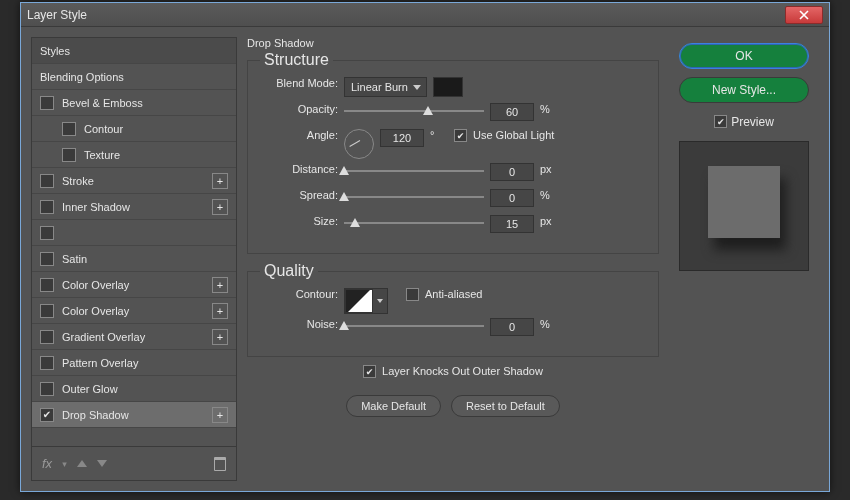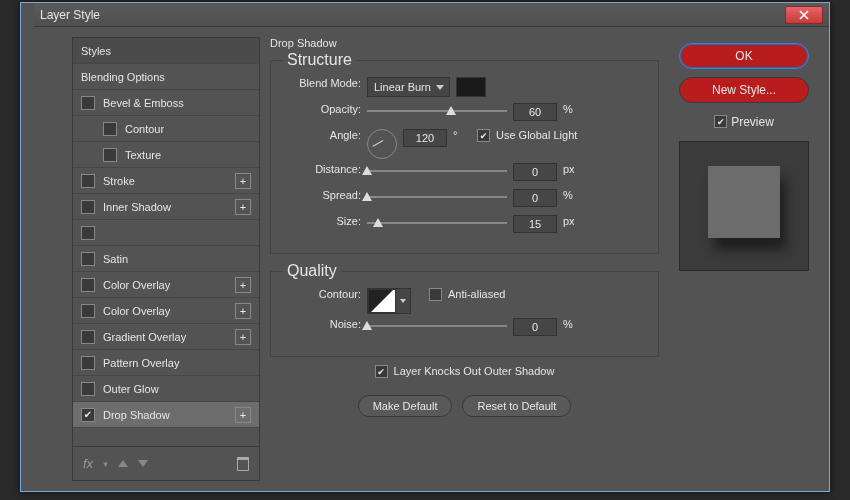--- a/index.html
+++ b/index.html
@@ -1,22 +1,22 @@
 <!DOCTYPE html>
 <html><head>
 <meta charset="utf-8">
 <style>
   * { box-sizing: border-box; margin: 0; padding: 0; font-family: "Segoe UI", Tahoma, sans-serif; }
   body { background: #2a2a2a; width: 850px; height: 500px; overflow: hidden; }
-  .dialog { position: absolute; left: 20px; top: 2px; width: 810px; height: 490px; background: #535353; border: 1px solid #7aa8d8; box-shadow: 0 0 8px rgba(0,0,0,0.6); padding-left: 13px; }
+  .dialog { position: absolute; left: 20px; top: 2px; width: 810px; height: 490px; background: #535353; border: 1px solid #7aa8d8; box-shadow: 0 0 8px rgba(0,0,0,0.6); }
   .titlebar { height: 24px; background: linear-gradient(#5a5a5a,#4f4f4f); border-bottom: 1px solid #3a3a3a; display: flex; align-items: center; padding: 0 6px; color: #e6e6e6; font-size: 12px; }
   .titlebar .title { flex: 1; }
   .close-btn { width: 38px; height: 18px; background: linear-gradient(#e46666,#c83a3a); border: 1px solid #8a2b2b; border-radius: 2px; display: flex; align-items: center; justify-content: center; color: #fff; font-size: 11px; cursor: pointer; }
   .body { display: flex; padding: 10px; gap: 10px; height: calc(100% - 24px); }
-  .styles-panel { width: 188px; background: #535353; border: 1px solid #3a3a3a; display: flex; flex-direction: column; margin-left: 28px; }
+  .styles-panel { width: 206px; background: #535353; border: 1px solid #3a3a3a; display: flex; flex-direction: column; }
   .styles-list { flex: 1; overflow: hidden; }
   .style-row { display: flex; align-items: center; height: 26px; padding: 0 8px; border-bottom: 1px solid #464646; color: #e6e6e6; font-size: 11px; cursor: pointer; }
   .style-row.header { background: #4b4b4b; font-weight: 400; }
   .style-row.selected { background: #6d6d6d; }
   .style-row .ck { width: 14px; height: 14px; border: 1px solid #888; background: #3a3a3a; margin-right: 8px; display: flex; align-items: center; justify-content: center; font-size: 10px; color: #e6e6e6; }
   .style-row .ck.checked::after { content: "✔"; }
   .style-row.indent { padding-left: 30px; }
   .style-row .label { flex: 1; }
   .style-row .plus { width: 16px; height: 16px; border: 1px solid #888; display: flex; align-items: center; justify-content: center; color: #e6e6e6; font-size: 11px; }
   .styles-footer { height: 34px; border-top: 1px solid #3a3a3a; display: flex; align-items: center; padding: 0 10px; gap: 10px; color: #999; font-size: 13px; justify-content: space-between; }
@@ -45,21 +45,21 @@
   .mini-check { width: 13px; height: 13px; border: 1px solid #888; background: #3a3a3a; display: inline-flex; align-items: center; justify-content: center; font-size: 9px; color: #e6e6e6; }
   .mini-check.checked::after { content: "✔"; }
   .contour-sw { width: 28px; height: 24px; background: linear-gradient(135deg, #222 49%, #fff 51%); border: 1px solid #333; display: inline-block; }
   .contour-wrap { display: inline-flex; align-items: center; border: 1px solid #333; }
   .contour-dd { width: 14px; height: 24px; background: #464646; display: flex; align-items: center; justify-content: center; }
   .contour-dd::after { content: ""; border-left: 3px solid transparent; border-right: 3px solid transparent; border-top: 4px solid #ccc; }
   .btn-row { display: flex; gap: 10px; justify-content: center; margin-top: 4px; }
   .ps-btn { height: 22px; padding: 0 14px; background: #595959; border: 1px solid #3a3a3a; border-radius: 11px; color: #e6e6e6; font-size: 11px; display: inline-flex; align-items: center; cursor: pointer; }
   
   .right-panel { width: 150px; display: flex; flex-direction: column; gap: 8px; align-items: center; padding-top: 6px;}
-  .big-btn { width: 130px; height: 26px; border-radius: 13px; background: #b91c1c; border: 1px solid #3a3a3a; color: #e6e6e6; font-size: 12px; display: flex; align-items: center; justify-content: center; cursor: pointer; }
+  .big-btn { width: 130px; height: 26px; border-radius: 13px; background: #15803d; border: 1px solid #3a3a3a; color: #e6e6e6; font-size: 12px; display: flex; align-items: center; justify-content: center; cursor: pointer; }
   .big-btn.primary { border: 1px solid #3a82e0; box-shadow: 0 0 0 1px #2e66b3 inset; }
   .preview-row { display: flex; align-items: flex-start; gap: 4px; color: #e6e6e6; font-size: 12px; margin-top: 4px;}
   .preview-box { width: 130px; height: 130px; background: #3b3b3b; border: 1px solid #2a2a2a; position: relative; margin-top: 4px;}
   .preview-shadow { position: absolute; left: 34px; top: 36px; width: 72px; height: 72px; background: #1e1e1e; filter: blur(6px); }
   .preview-sq { position: absolute; left: 28px; top: 24px; width: 72px; height: 72px; background: #6c6c6c; }
 </style>
 </head>
 <body>
 
 <div class="dialog">

